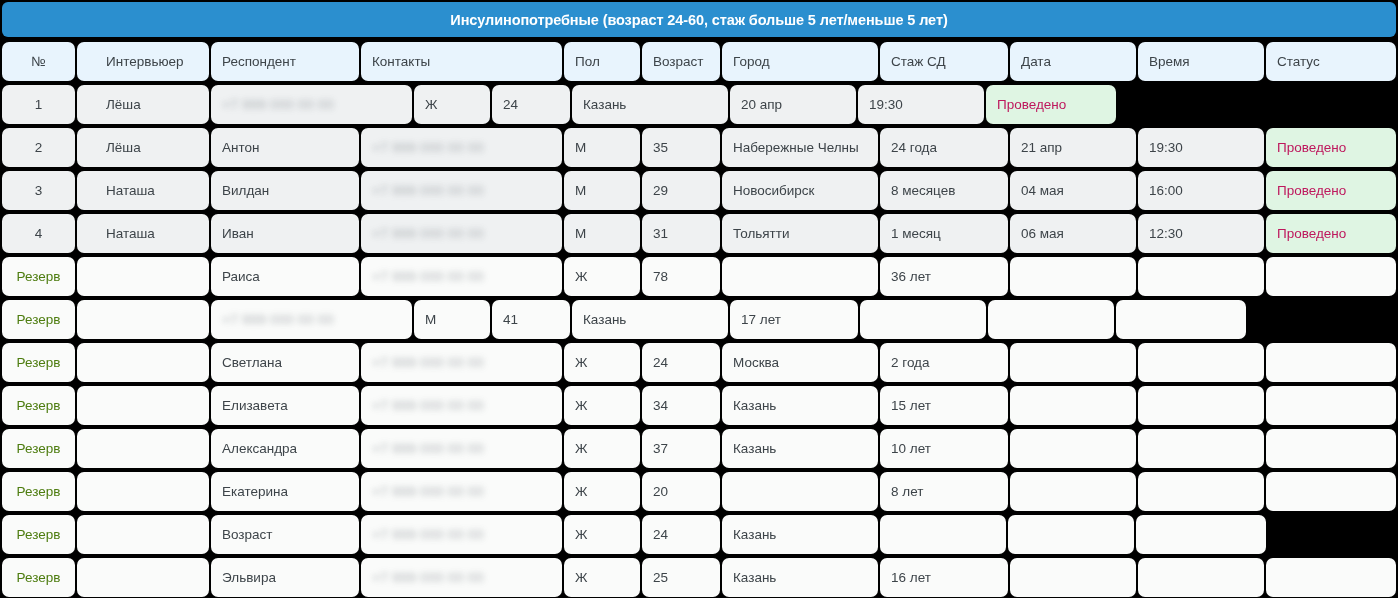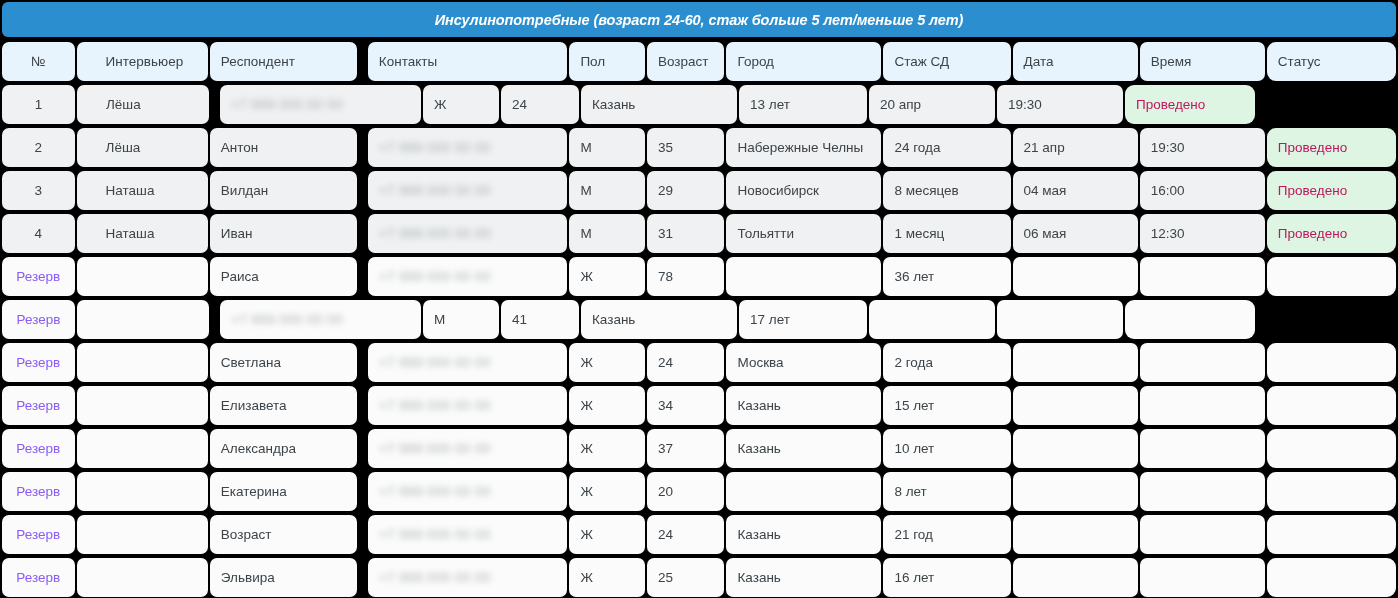--- a/index.html
+++ b/index.html
@@ -21,21 +21,20 @@
     position: absolute;
     left: 2px;
     top: 2px;
     width: 1394px;
     height: 35px;
     background: #2b8fcf;
     border-radius: 6px;
     display: flex;
     align-items: center;
     justify-content: center;
-    font-style: italic;
   }
   .title-banner .title-text {
     color: #ffffff;
     font-size: 14.5px;
     font-weight: bold;
     letter-spacing: -0.1px;
     white-space: nowrap;
   }
   
   .grid {
@@ -60,44 +59,44 @@
     font-size: 13.5px;
     color: #3d4449;
     overflow: hidden;
     white-space: nowrap;
   }
   .cell.first { margin-left: 2px; }
   
   .c-num      { width: 73px; justify-content: center; }
   .c-int      { width: 132px; padding-left: 29px; }
   .c-resp     { width: 148px; }
-  .c-cont     { width: 201px; margin-left: 9px; }
+  .c-cont     { width: 201px; }
   .c-gender   { width: 76px; }
   .c-age      { width: 78px; }
   .c-city     { width: 156px; }
   .c-exp      { width: 128px; }
   .c-date     { width: 126px; }
   .c-time     { width: 126px; }
-  .c-status   { width: 130px; border-radius: 9px; }
+  .c-status   { width: 130px; }
 
   
   .row.header .cell {
     background: #e8f4fd;
     color: #3d4449;
     font-size: 13.5px;
   }
   
   .row.filled .cell { background: #eff1f2; }
   .row.filled .c-status.done {
     background: #dff5e3;
     color: #be185d;
   }
   
   .row.reserve .cell { background: #fafbfa; }
-  .row.reserve .c-num { color: #8b5cf6; }
+  .row.reserve .c-num { color: #4d7c0f; }
 
   
   .redacted {
     display: inline-block;
     font-size: 13.5px;
     color: #8e9499;
     filter: blur(3.2px);
     opacity: 0.72;
     letter-spacing: 0.4px;
     user-select: none;
@@ -129,21 +128,20 @@
     <div id="body-rows">
         <div class="row filled">
           <div class="cell c-num first">1</div>
           <div class="cell c-int">Лёша</div>
           <div class="cell c-cont">
             <span class="redacted">+7 999 000 00 00</span>
           </div>
           <div class="cell c-gender">Ж</div>
           <div class="cell c-age">24</div>
           <div class="cell c-city">Казань</div>
-          <div class="cell c-exp">13 лет</div>
           <div class="cell c-date">20 апр</div>
           <div class="cell c-time">19:30</div>
           <div class="cell c-status done">Проведено</div>
         </div>
         <div class="row filled">
           <div class="cell c-num first">2</div>
           <div class="cell c-int">Лёша</div>
           <div class="cell c-resp">Антон</div>
           <div class="cell c-cont">
             <span class="redacted">+7 999 000 00 00</span>
@@ -278,21 +276,20 @@
         <div class="row reserve">
           <div class="cell c-num first">Резерв</div>
           <div class="cell c-int"></div>
           <div class="cell c-resp">Возраст</div>
           <div class="cell c-cont">
             <span class="redacted">+7 999 000 00 00</span>
           </div>
           <div class="cell c-gender">Ж</div>
           <div class="cell c-age">24</div>
           <div class="cell c-city">Казань</div>
-          <div class="cell c-exp">21 год</div>
           <div class="cell c-date"></div>
           <div class="cell c-time"></div>
           <div class="cell c-status"></div>
         </div>
         <div class="row reserve">
           <div class="cell c-num first">Резерв</div>
           <div class="cell c-int"></div>
           <div class="cell c-resp">Эльвира</div>
           <div class="cell c-cont">
             <span class="redacted">+7 999 000 00 00</span>

